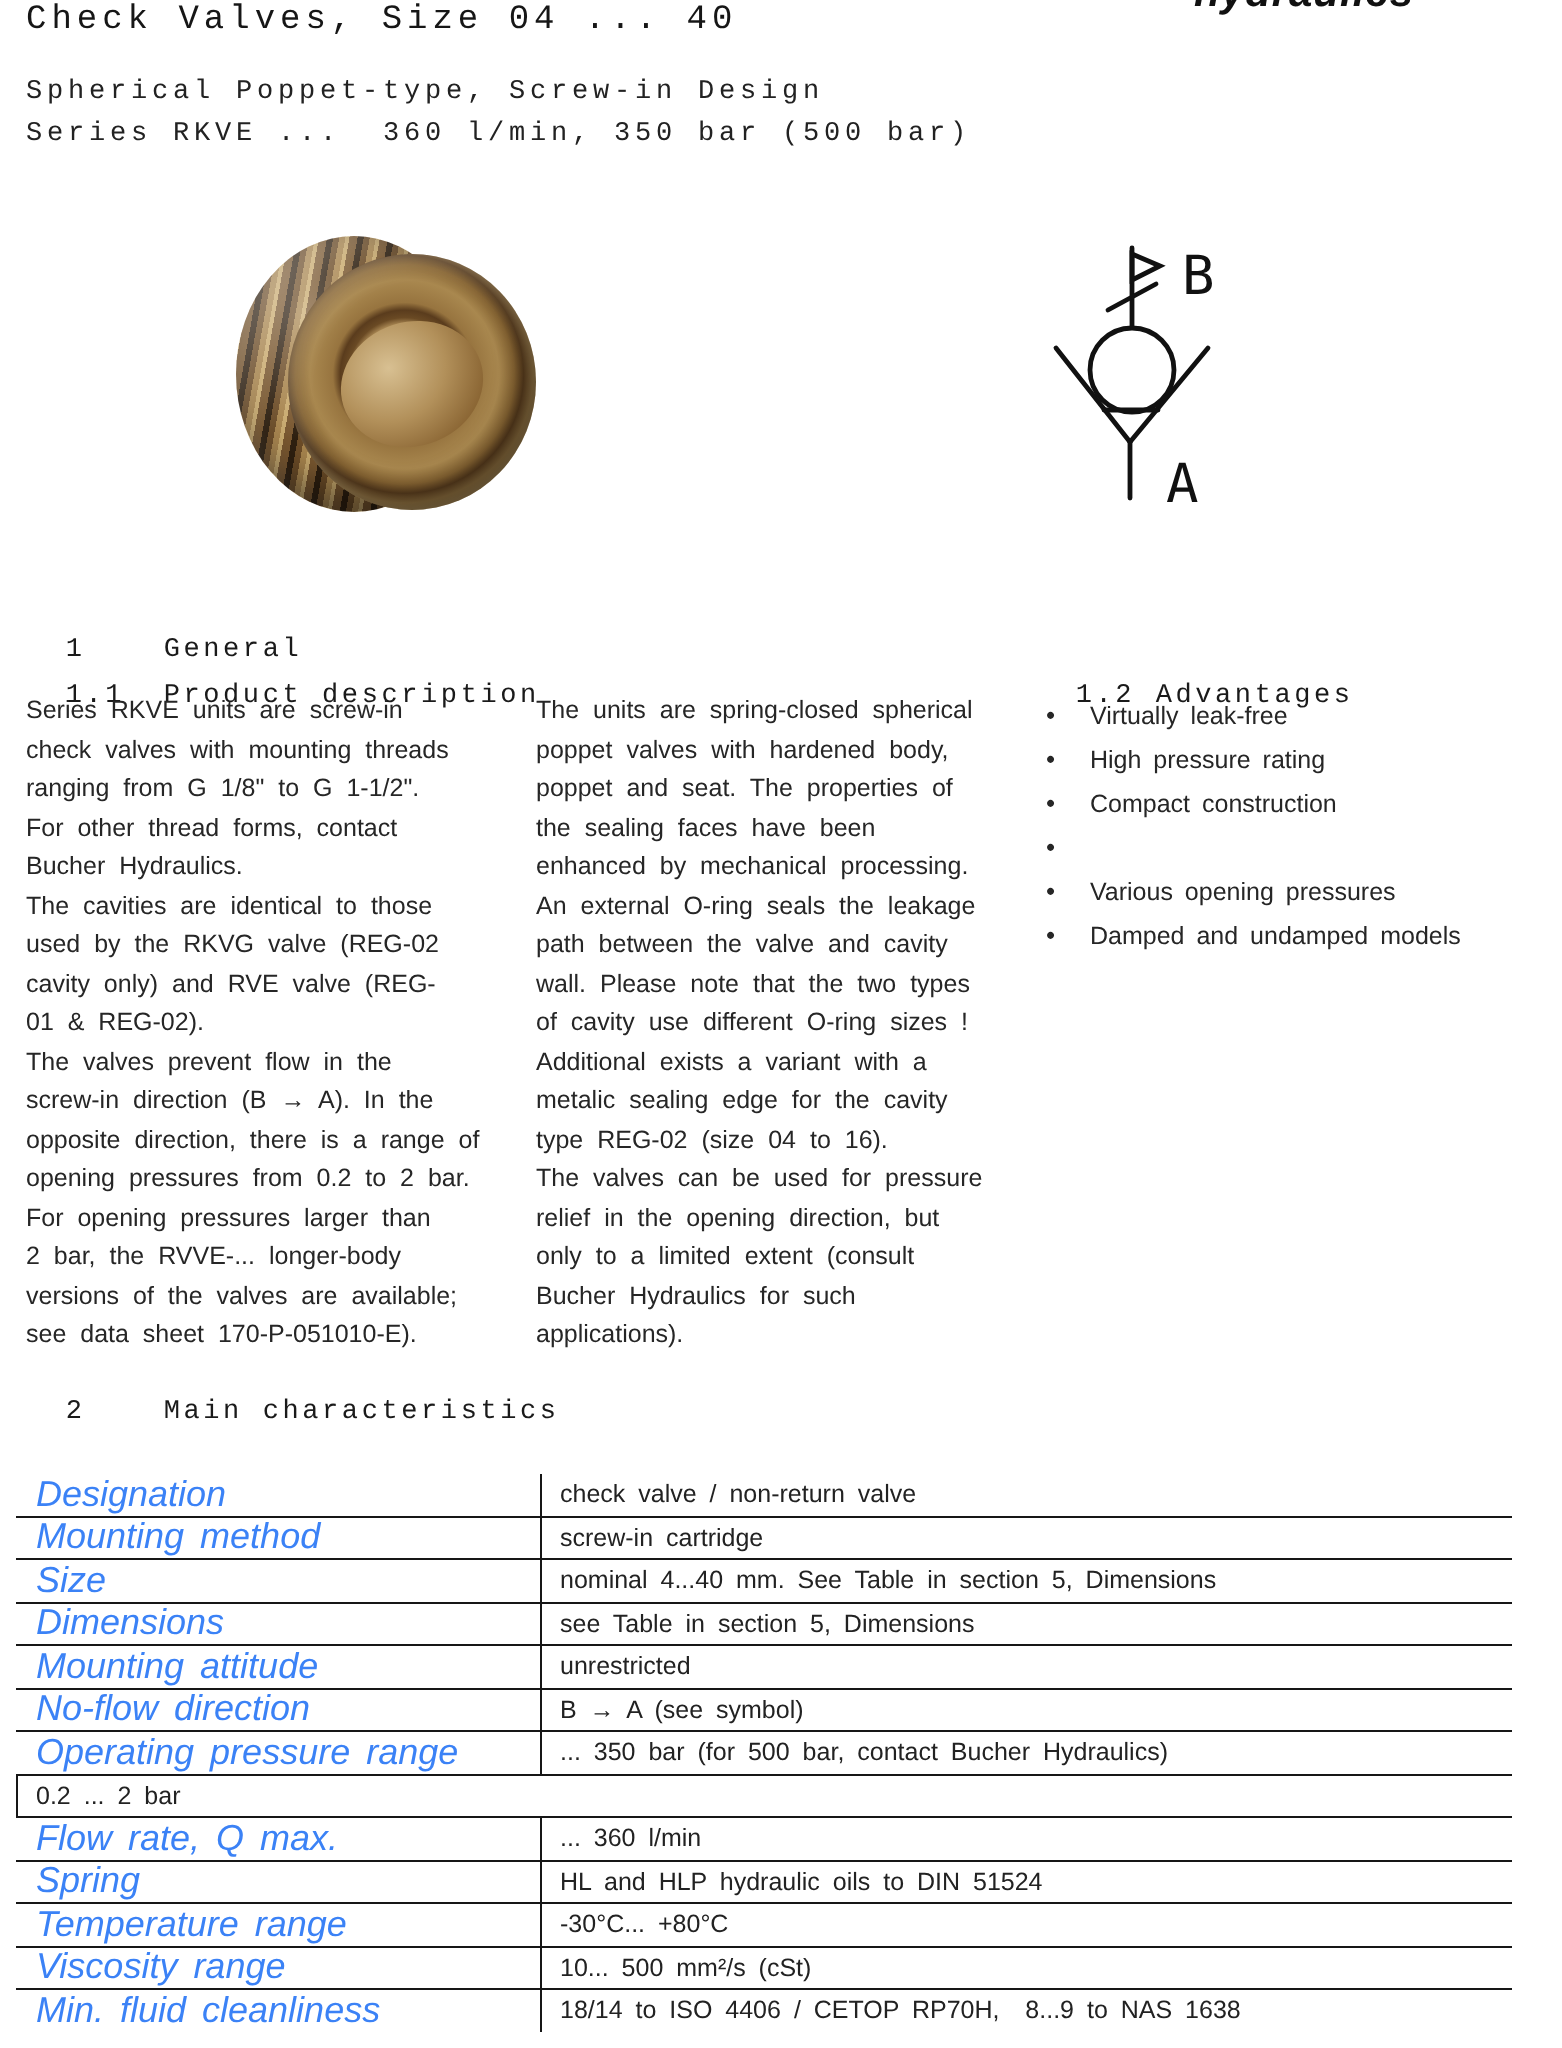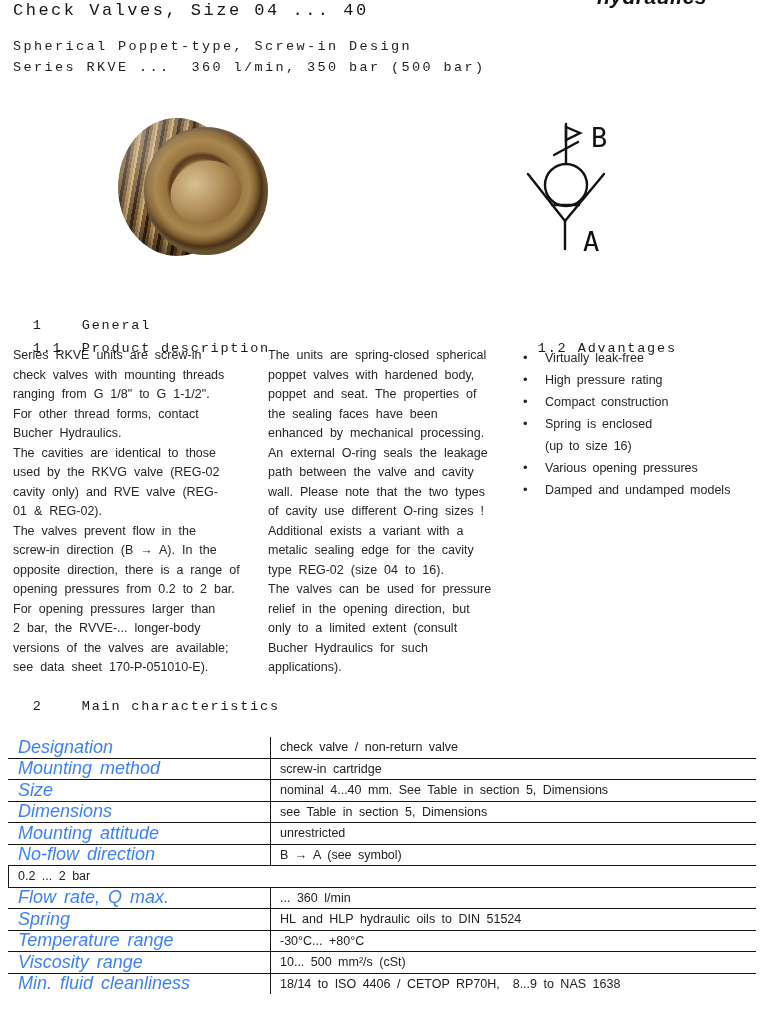--- a/index.html
+++ b/index.html
@@ -166,22 +166,20 @@
   <li>
       <span class="bullet">•</span>
       <span class="atext">High pressure rating</span>
     </li>
   <li>
       <span class="bullet">•</span>
       <span class="atext">Compact construction</span>
     </li>
   <li>
       <span class="bullet">•</span>
-      <span class="atext">Spring is enclosed
-(up to size 16)</span>
     </li>
   <li>
       <span class="bullet">•</span>
       <span class="atext">Various opening pressures</span>
     </li>
   <li>
       <span class="bullet">•</span>
       <span class="atext">Damped and undamped models</span>
     </li>
 </ul>
@@ -209,20 +207,24 @@
     </div>
   <div class="trow">
       <div class="tlabel">Mounting attitude</div>
       <div class="tvalue">unrestricted</div>
     </div>
   <div class="trow">
       <div class="tlabel">No-flow direction</div>
       <div class="tvalue">B → A (see symbol)</div>
     </div>
   <div class="trow">
+      <div class="tlabel">Operating pressure range</div>
+      <div class="tvalue">... 350 bar (for 500 bar, contact Bucher Hydraulics)</div>
+    </div>
+  <div class="trow">
       <div class="tvalue">0.2 ... 2 bar</div>
     </div>
   <div class="trow">
       <div class="tlabel">Flow rate, Q max.</div>
       <div class="tvalue">... 360 l/min</div>
     </div>
   <div class="trow">
       <div class="tlabel">Spring</div>
       <div class="tvalue">HL and HLP hydraulic oils to DIN 51524</div>
     </div>

